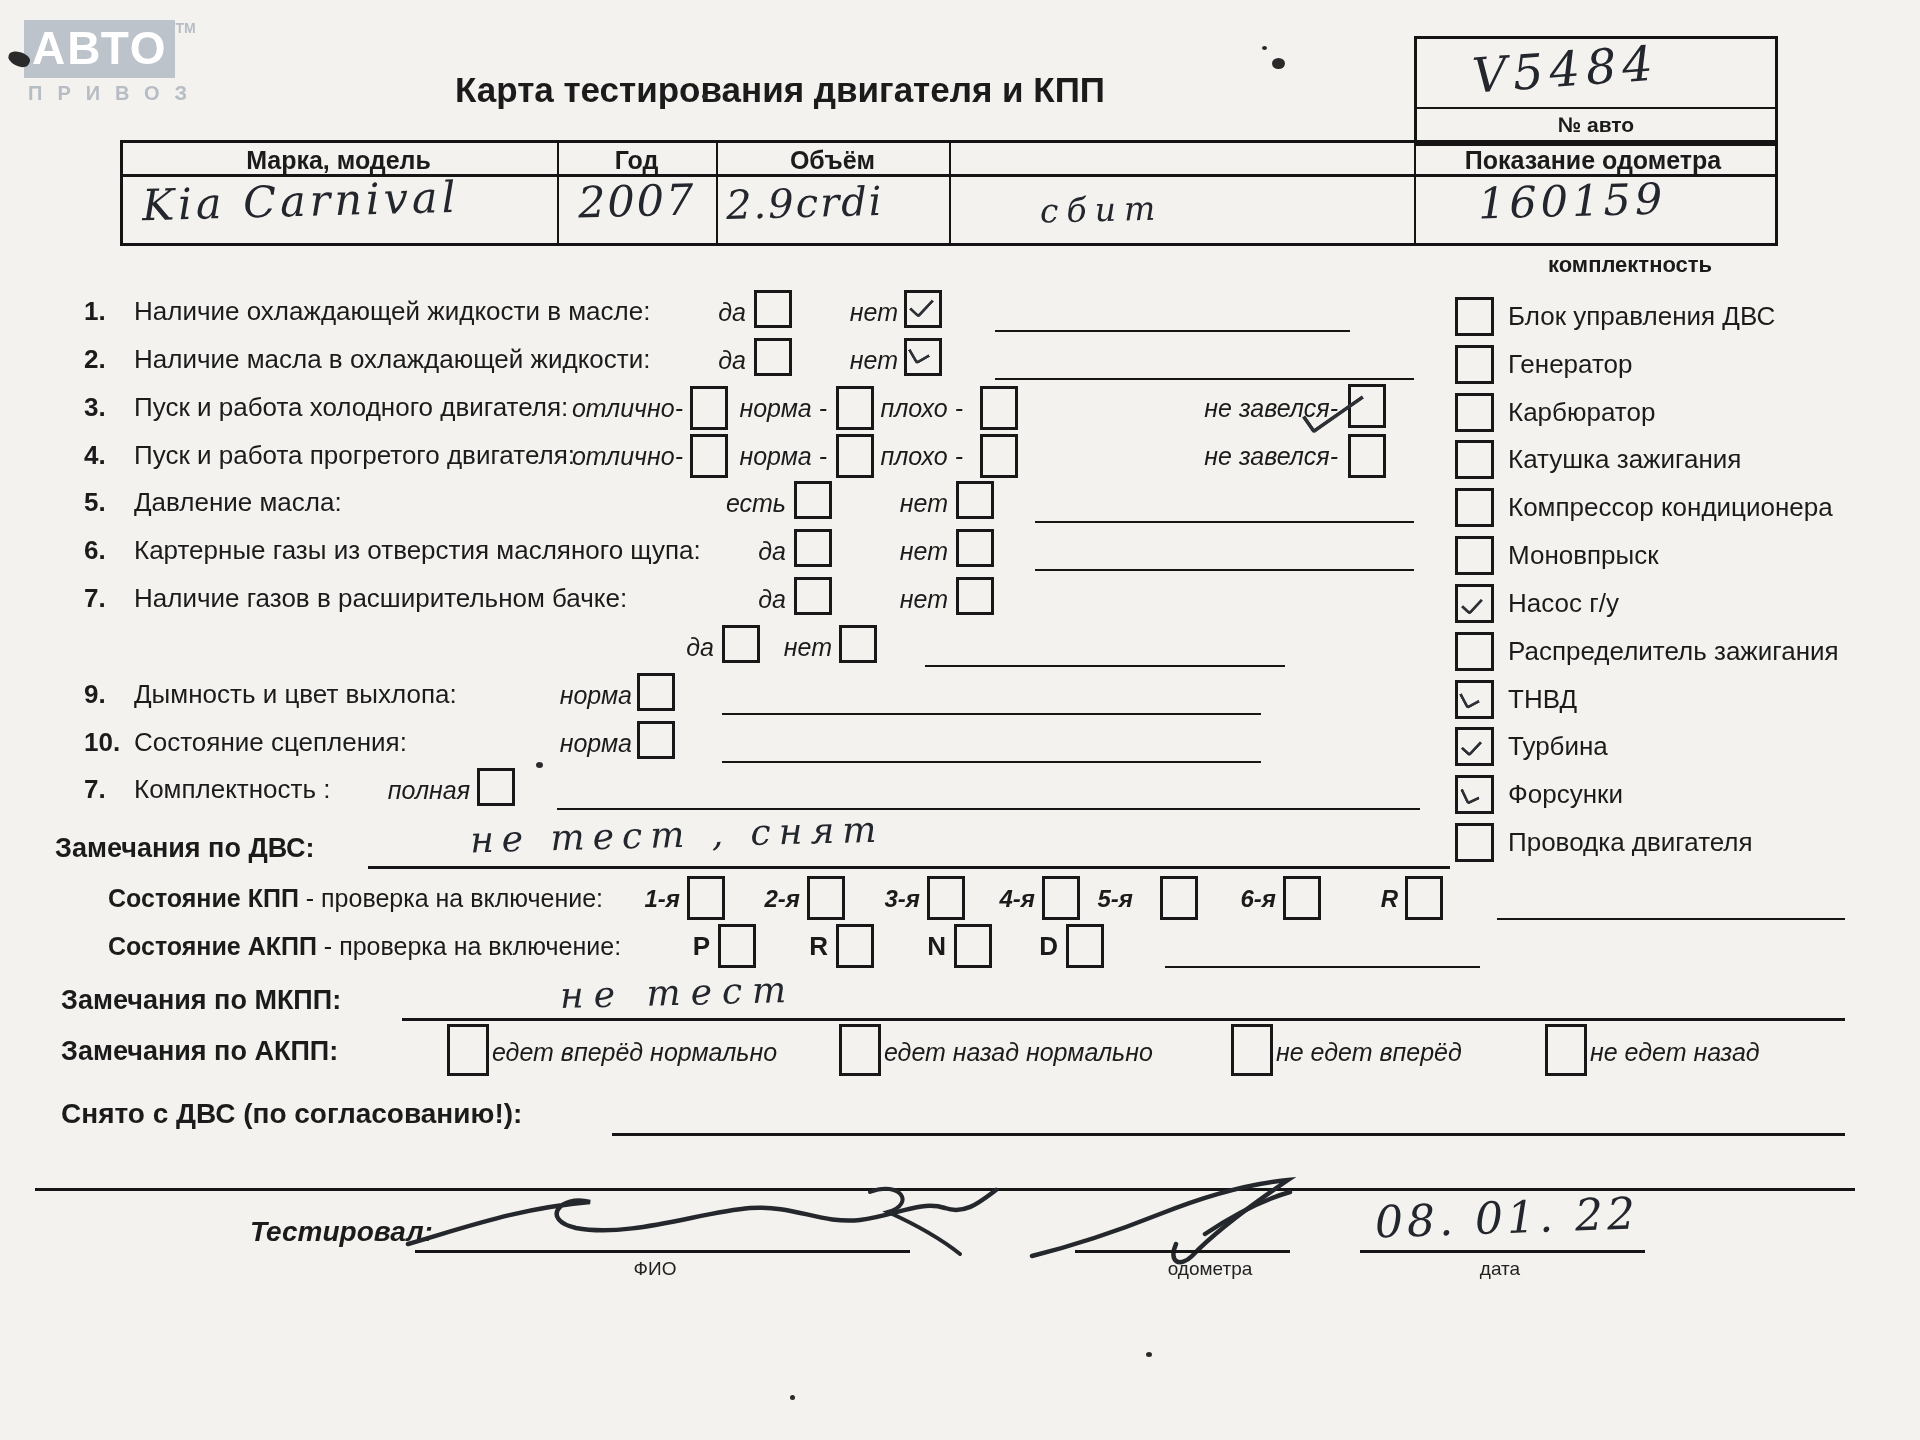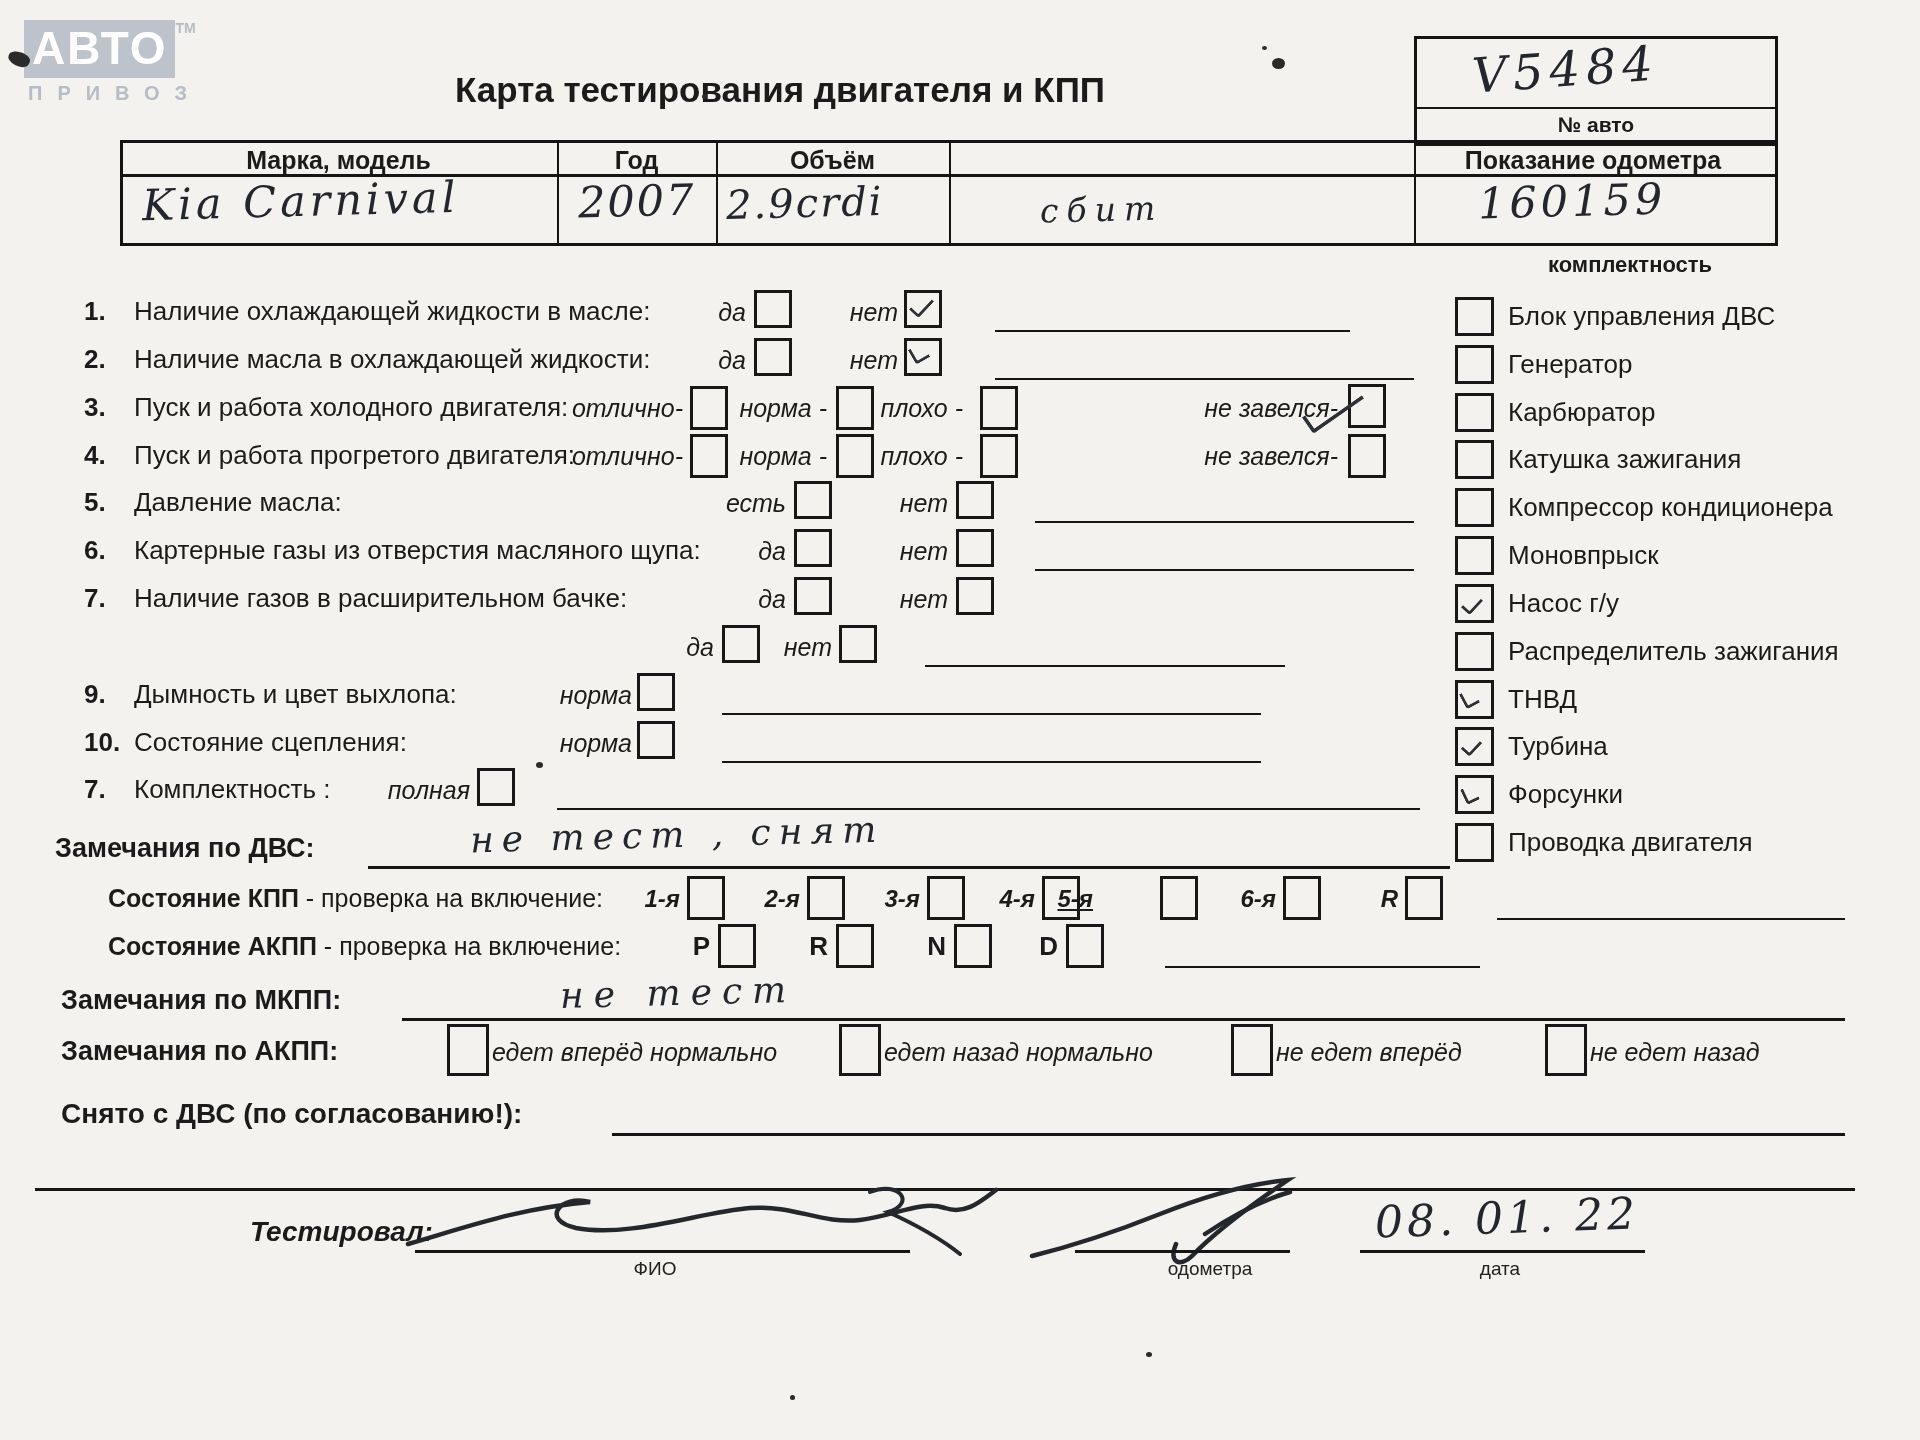--- a/index.html
+++ b/index.html
@@ -152,21 +152,21 @@
 
   <div class="abs" style="left:108px;top:884px;font-size:25px;white-space:nowrap;"><span class="b">Состояние КПП</span><span> - проверка на включение:</span></div>
   <div class="gear" style="left:635px;top:885px;width:45px;">1-я</div>
   <div class="box tall" style="left:687px;top:876px;"></div>
   <div class="gear" style="left:755px;top:885px;width:45px;">2-я</div>
   <div class="box tall" style="left:807px;top:876px;"></div>
   <div class="gear" style="left:875px;top:885px;width:45px;">3-я</div>
   <div class="box tall" style="left:927px;top:876px;"></div>
   <div class="gear" style="left:990px;top:885px;width:45px;">4-я</div>
   <div class="box tall" style="left:1042px;top:876px;"></div>
-  <div class="gear" style="left:1048px;top:885px;width:45px;text-decoration:underline;">5-я</div>
+  <div class="gear" style="left:1088px;top:885px;width:45px;">5-я</div>
   <div class="box tall" style="left:1160px;top:876px;"></div>
   <div class="gear" style="left:1228px;top:885px;width:48px;">6-я</div>
   <div class="box tall" style="left:1283px;top:876px;"></div>
   <div class="gear" style="left:1372px;top:885px;width:26px;font-style:italic;">R</div>
   <div class="box tall" style="left:1405px;top:876px;"></div>
   <div class="wline" style="left:1497px;top:918px;width:348px;"></div>
 
   <div class="abs" style="left:108px;top:932px;font-size:25px;white-space:nowrap;"><span class="b">Состояние АКПП</span><span> - проверка на включение:</span></div>
   <div class="agear" style="left:680px;top:931px;width:30px;">P</div>
   <div class="box tall" style="left:718px;top:924px;"></div>

